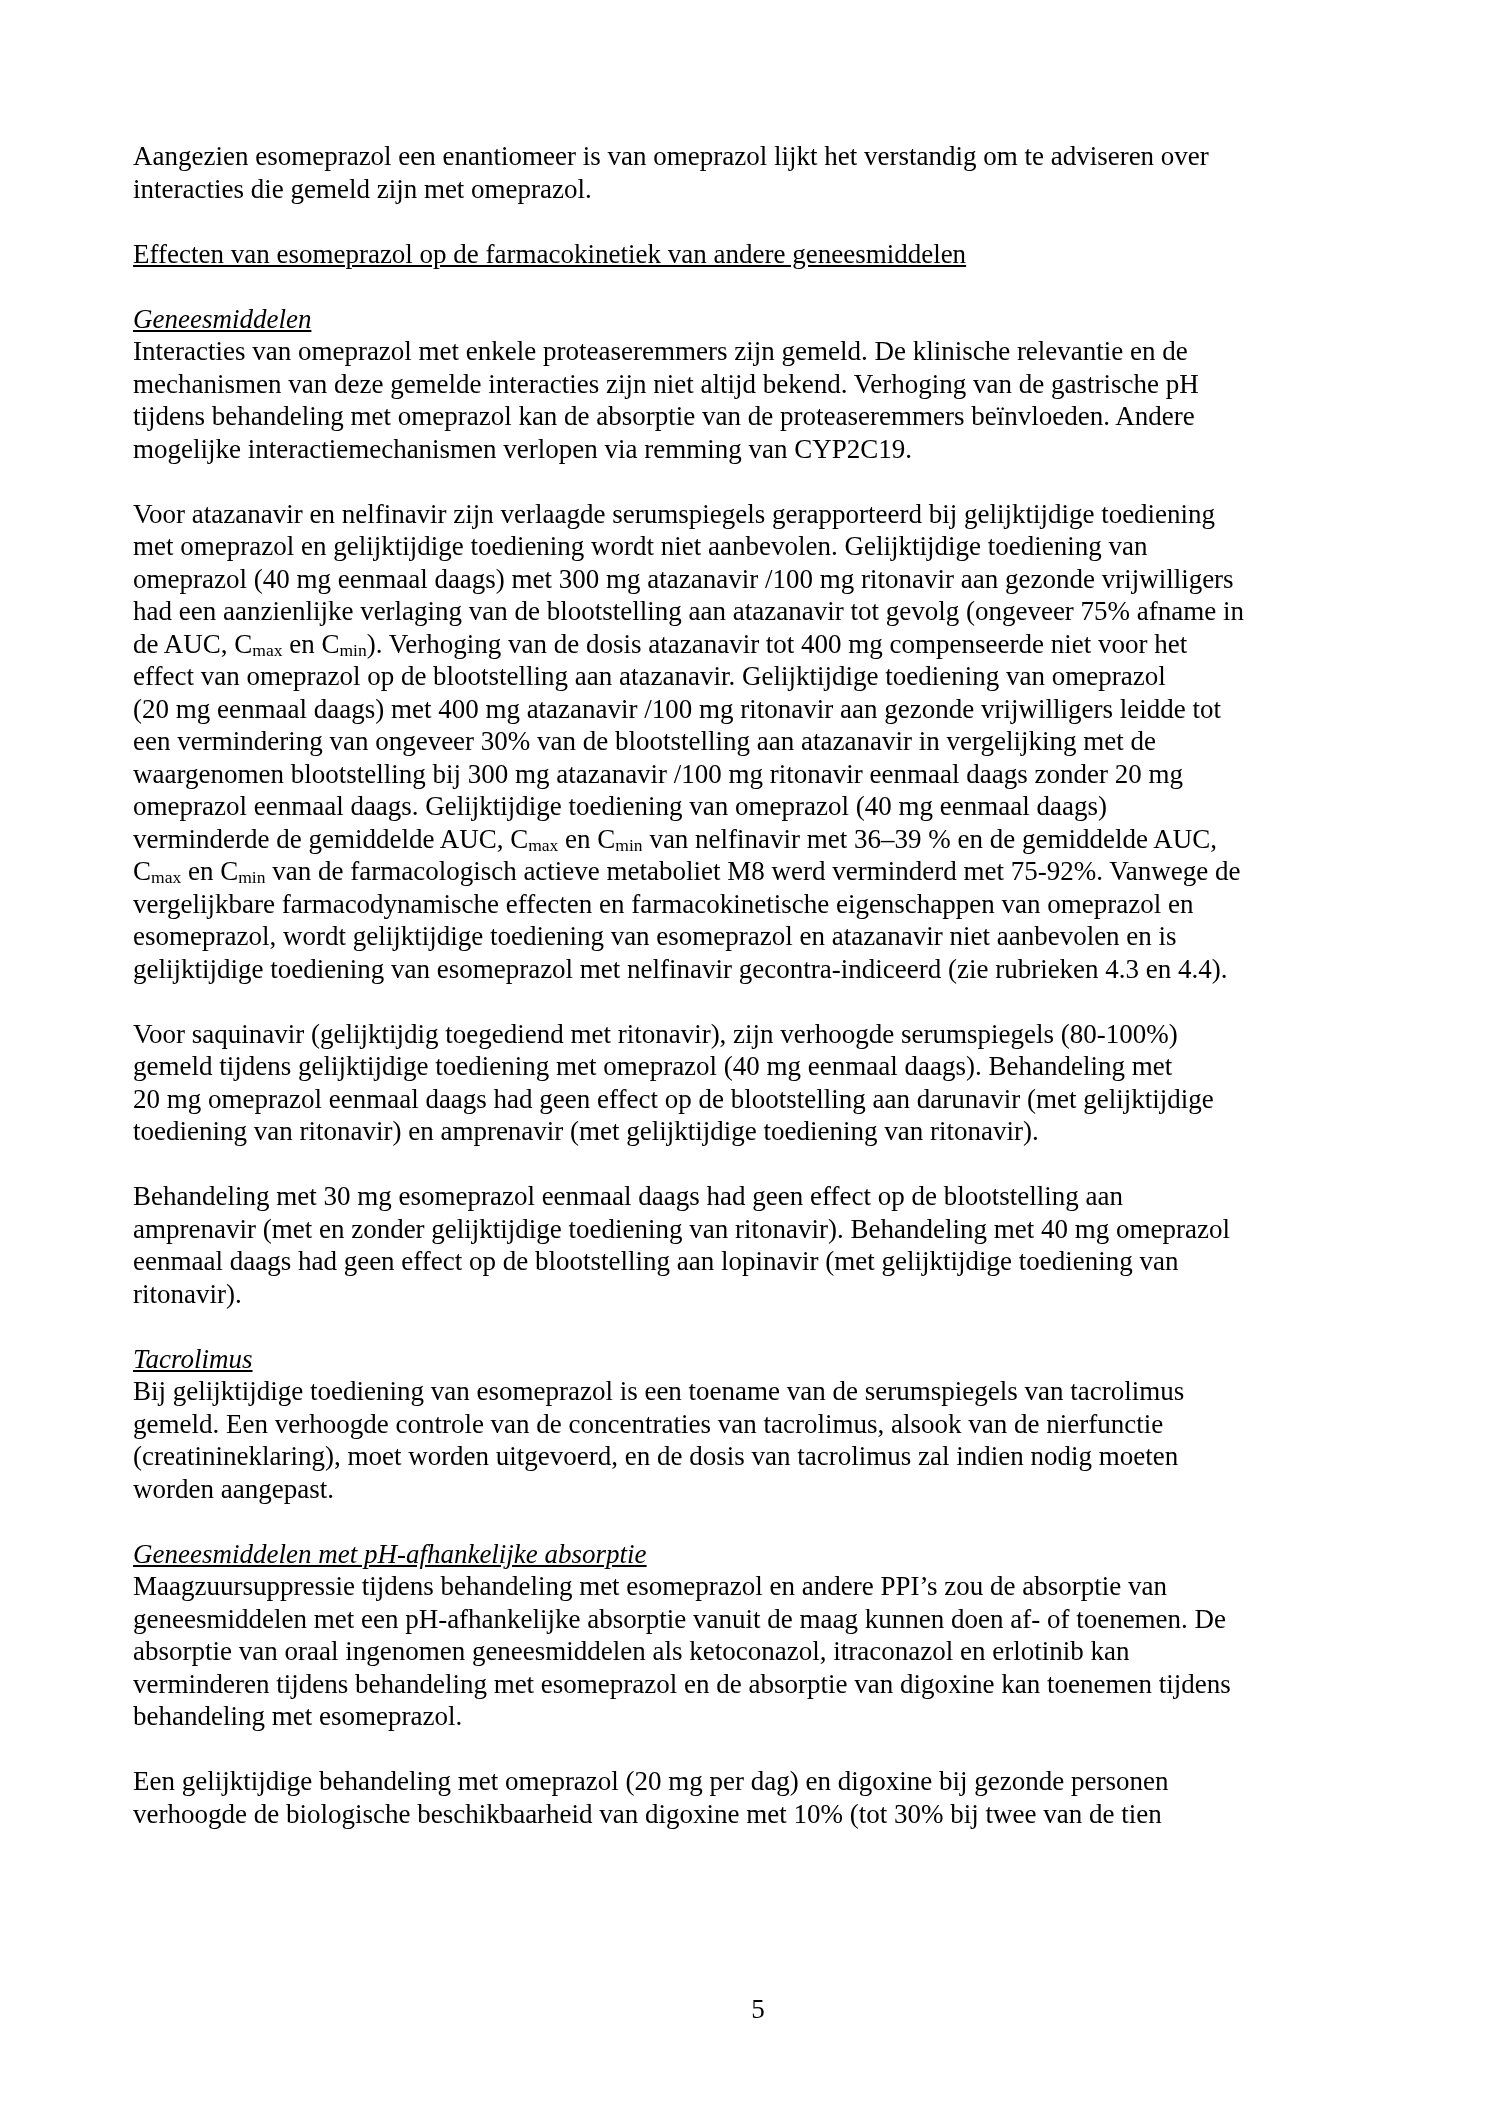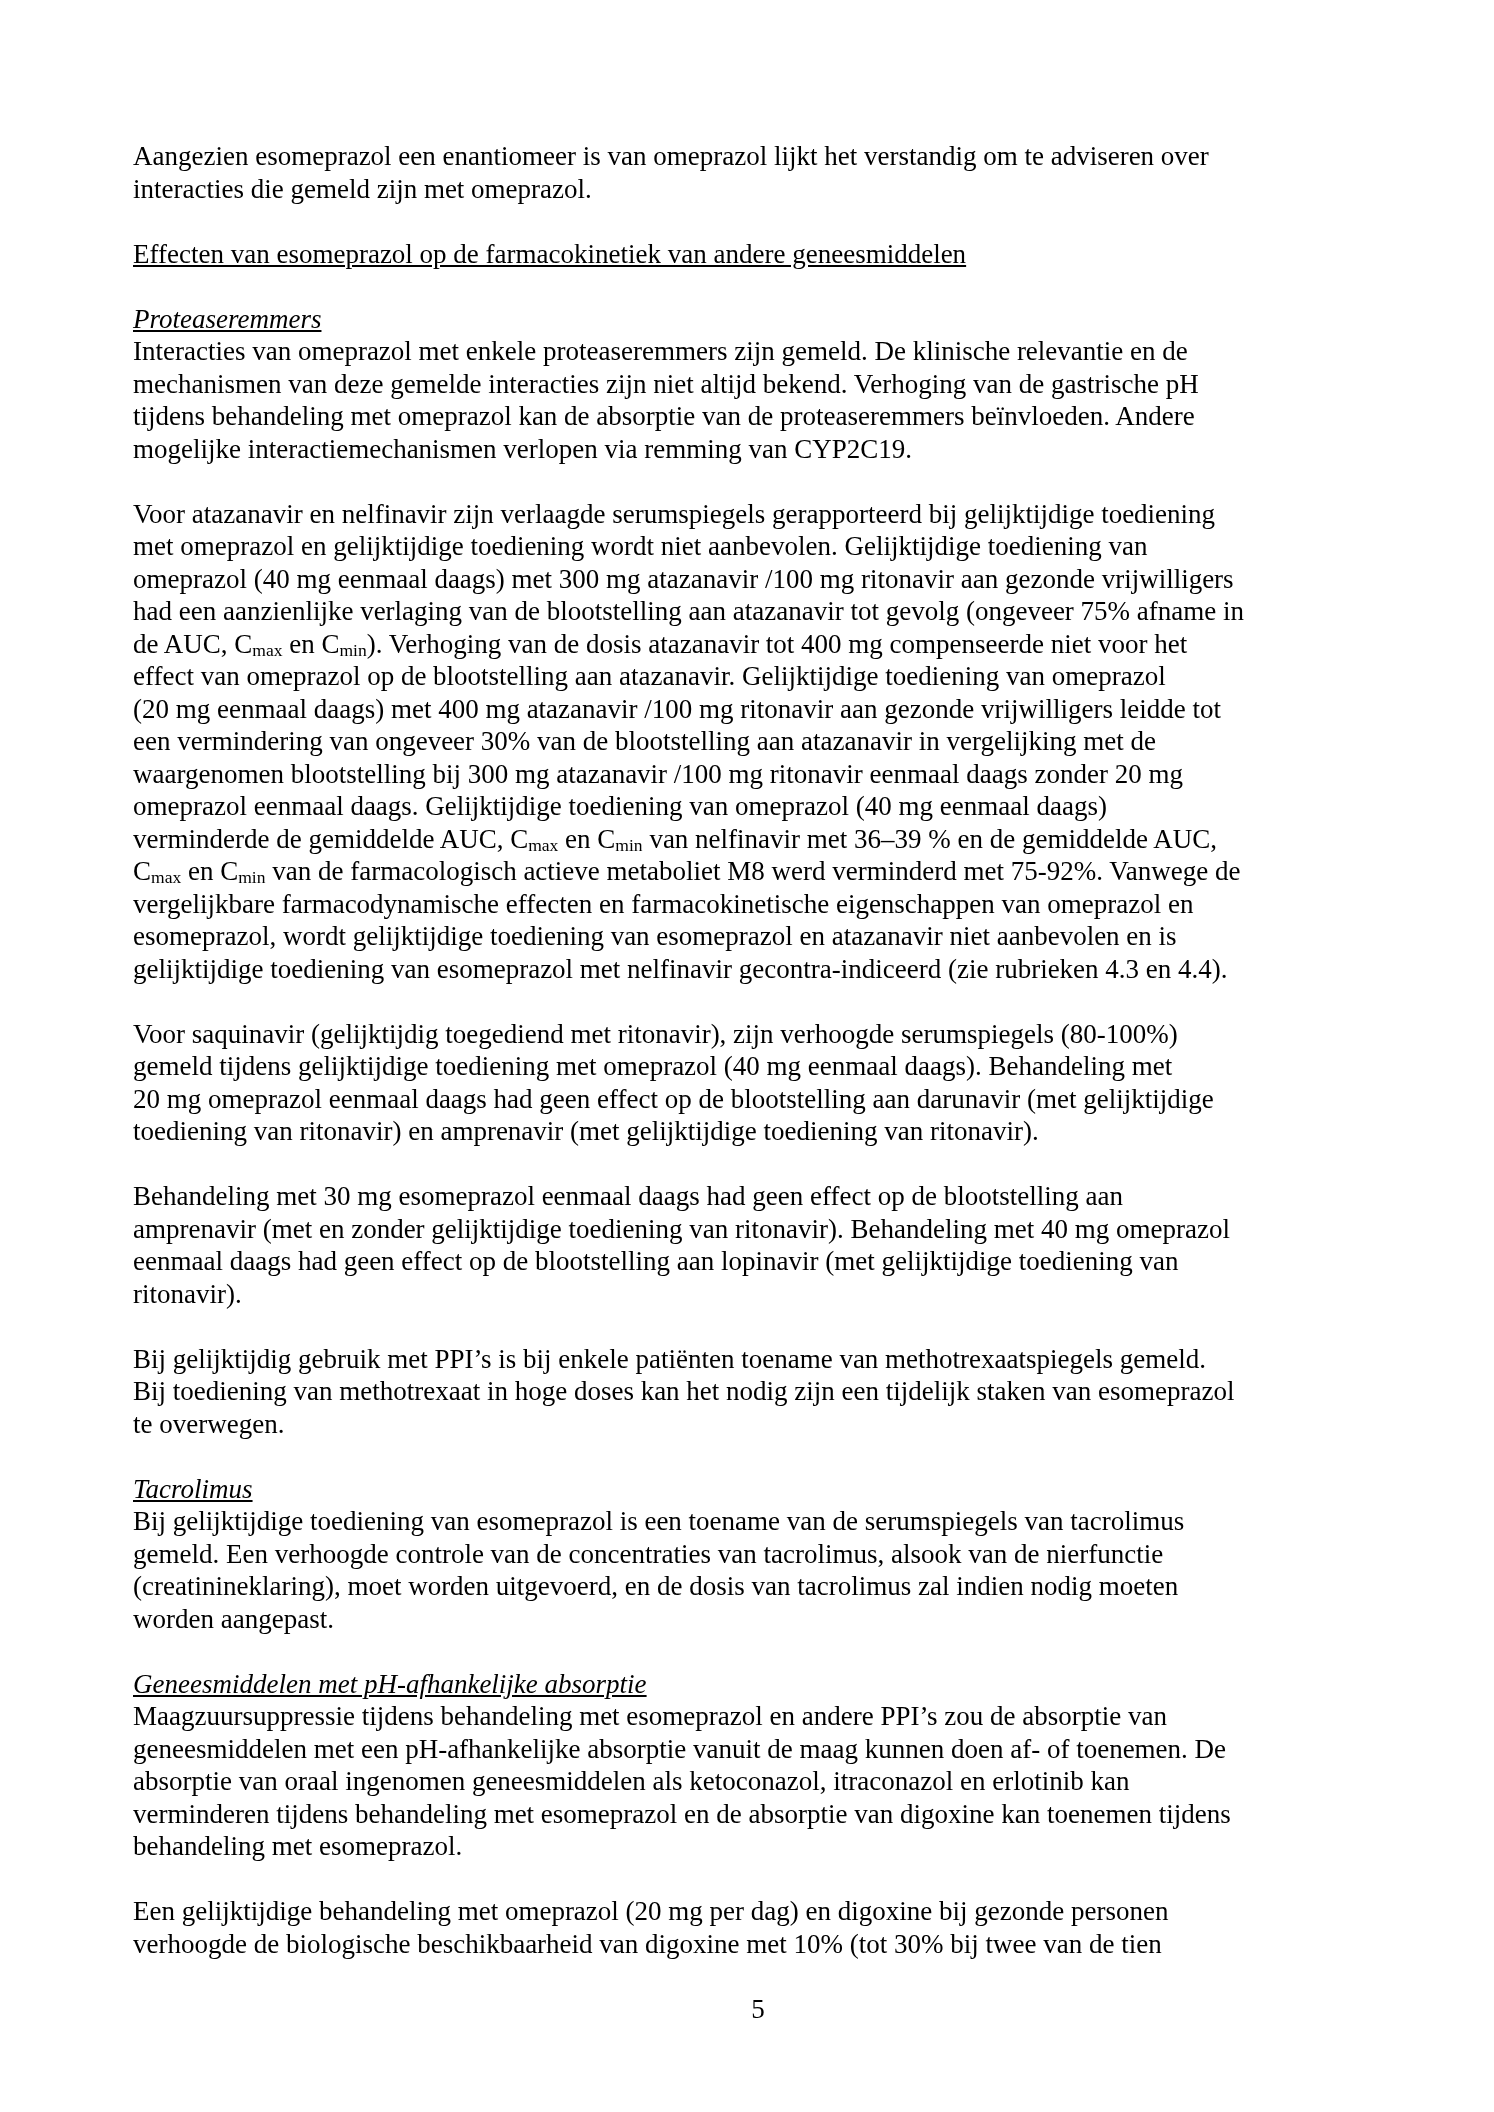--- a/index.html
+++ b/index.html
@@ -56,21 +56,21 @@
   }
 </style>
 </head>
 <body>
 
 <div class="page">
   <main class="content">
     <div class="block para">Aangezien esomeprazol een enantiomeer is van omeprazol lijkt het verstandig om te adviseren over
 interacties die gemeld zijn met omeprazol.</div>
     <div class="block heading">Effecten van esomeprazol op de farmacokinetiek van andere geneesmiddelen</div>
-    <div class="block heading italic">Proteaseremmers</div>
+    <div class="block heading italic">Geneesmiddelen</div>
     <div class="block para">Interacties van omeprazol met enkele proteaseremmers zijn gemeld. De klinische relevantie en de
 mechanismen van deze gemelde interacties zijn niet altijd bekend. Verhoging van de gastrische pH
 tijdens behandeling met omeprazol kan de absorptie van de proteaseremmers beïnvloeden. Andere
 mogelijke interactiemechanismen verlopen via remming van CYP2C19.</div>
     <div class="block para">Voor atazanavir en nelfinavir zijn verlaagde serumspiegels gerapporteerd bij gelijktijdige toediening
 met omeprazol en gelijktijdige toediening wordt niet aanbevolen. Gelijktijdige toediening van
 omeprazol (40 mg eenmaal daags) met 300 mg atazanavir /100 mg ritonavir aan gezonde vrijwilligers
 had een aanzienlijke verlaging van de blootstelling aan atazanavir tot gevolg (ongeveer 75% afname in
 de AUC, C<sub>max</sub> en C<sub>min</sub>). Verhoging van de dosis atazanavir tot 400 mg compenseerde niet voor het
 effect van omeprazol op de blootstelling aan atazanavir. Gelijktijdige toediening van omeprazol
@@ -84,23 +84,20 @@
 esomeprazol, wordt gelijktijdige toediening van esomeprazol en atazanavir niet aanbevolen en is
 gelijktijdige toediening van esomeprazol met nelfinavir gecontra-indiceerd (zie rubrieken 4.3 en 4.4).</div>
     <div class="block para">Voor saquinavir (gelijktijdig toegediend met ritonavir), zijn verhoogde serumspiegels (80-100%)
 gemeld tijdens gelijktijdige toediening met omeprazol (40 mg eenmaal daags). Behandeling met
 20 mg omeprazol eenmaal daags had geen effect op de blootstelling aan darunavir (met gelijktijdige
 toediening van ritonavir) en amprenavir (met gelijktijdige toediening van ritonavir).</div>
     <div class="block para">Behandeling met 30 mg esomeprazol eenmaal daags had geen effect op de blootstelling aan
 amprenavir (met en zonder gelijktijdige toediening van ritonavir). Behandeling met 40 mg omeprazol
 eenmaal daags had geen effect op de blootstelling aan lopinavir (met gelijktijdige toediening van
 ritonavir).</div>
-    <div class="block para">Bij gelijktijdig gebruik met PPI’s is bij enkele patiënten toename van methotrexaatspiegels gemeld.
-Bij toediening van methotrexaat in hoge doses kan het nodig zijn een tijdelijk staken van esomeprazol
-te overwegen.</div>
     <div class="block heading italic">Tacrolimus</div>
     <div class="block para">Bij gelijktijdige toediening van esomeprazol is een toename van de serumspiegels van tacrolimus
 gemeld. Een verhoogde controle van de concentraties van tacrolimus, alsook van de nierfunctie
 (creatinineklaring), moet worden uitgevoerd, en de dosis van tacrolimus zal indien nodig moeten
 worden aangepast.</div>
     <div class="block heading italic">Geneesmiddelen met pH-afhankelijke absorptie</div>
     <div class="block para">Maagzuursuppressie tijdens behandeling met esomeprazol en andere PPI’s zou de absorptie van
 geneesmiddelen met een pH-afhankelijke absorptie vanuit de maag kunnen doen af- of toenemen. De
 absorptie van oraal ingenomen geneesmiddelen als ketoconazol, itraconazol en erlotinib kan
 verminderen tijdens behandeling met esomeprazol en de absorptie van digoxine kan toenemen tijdens

